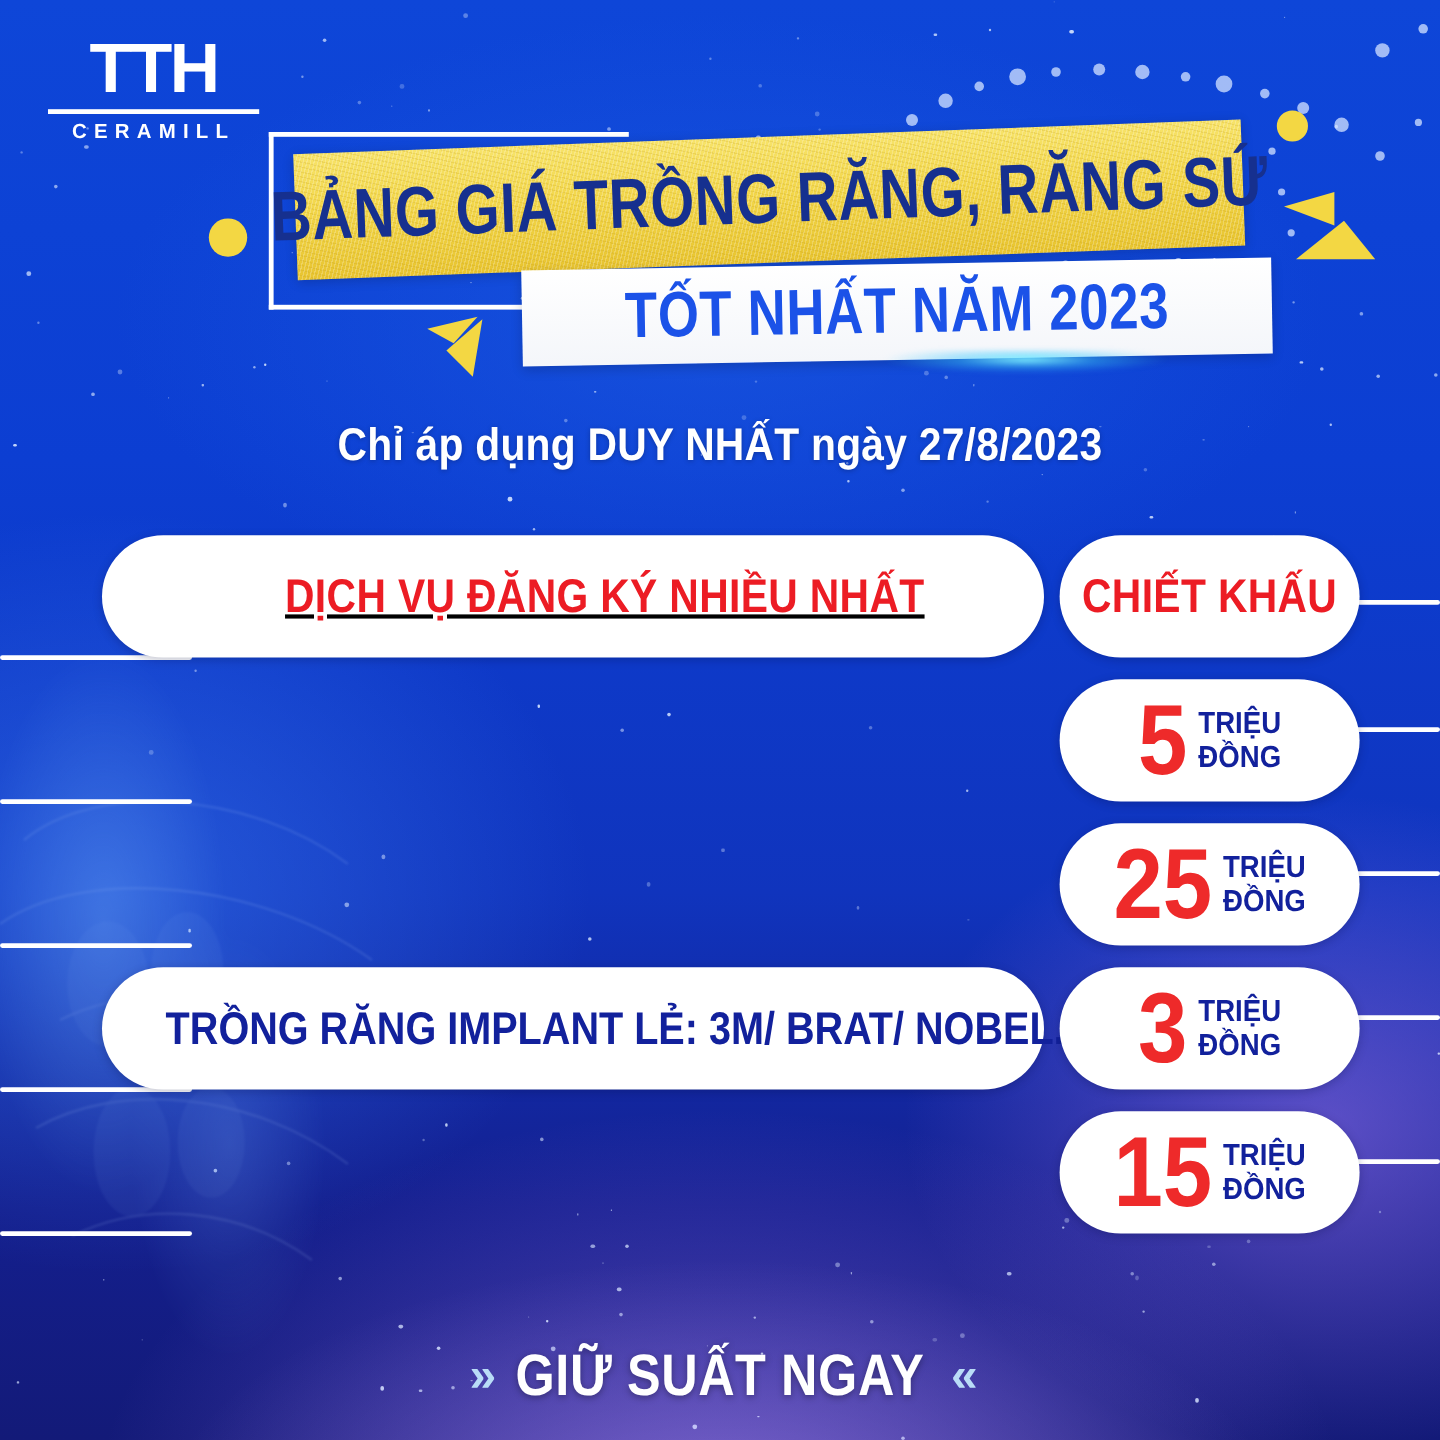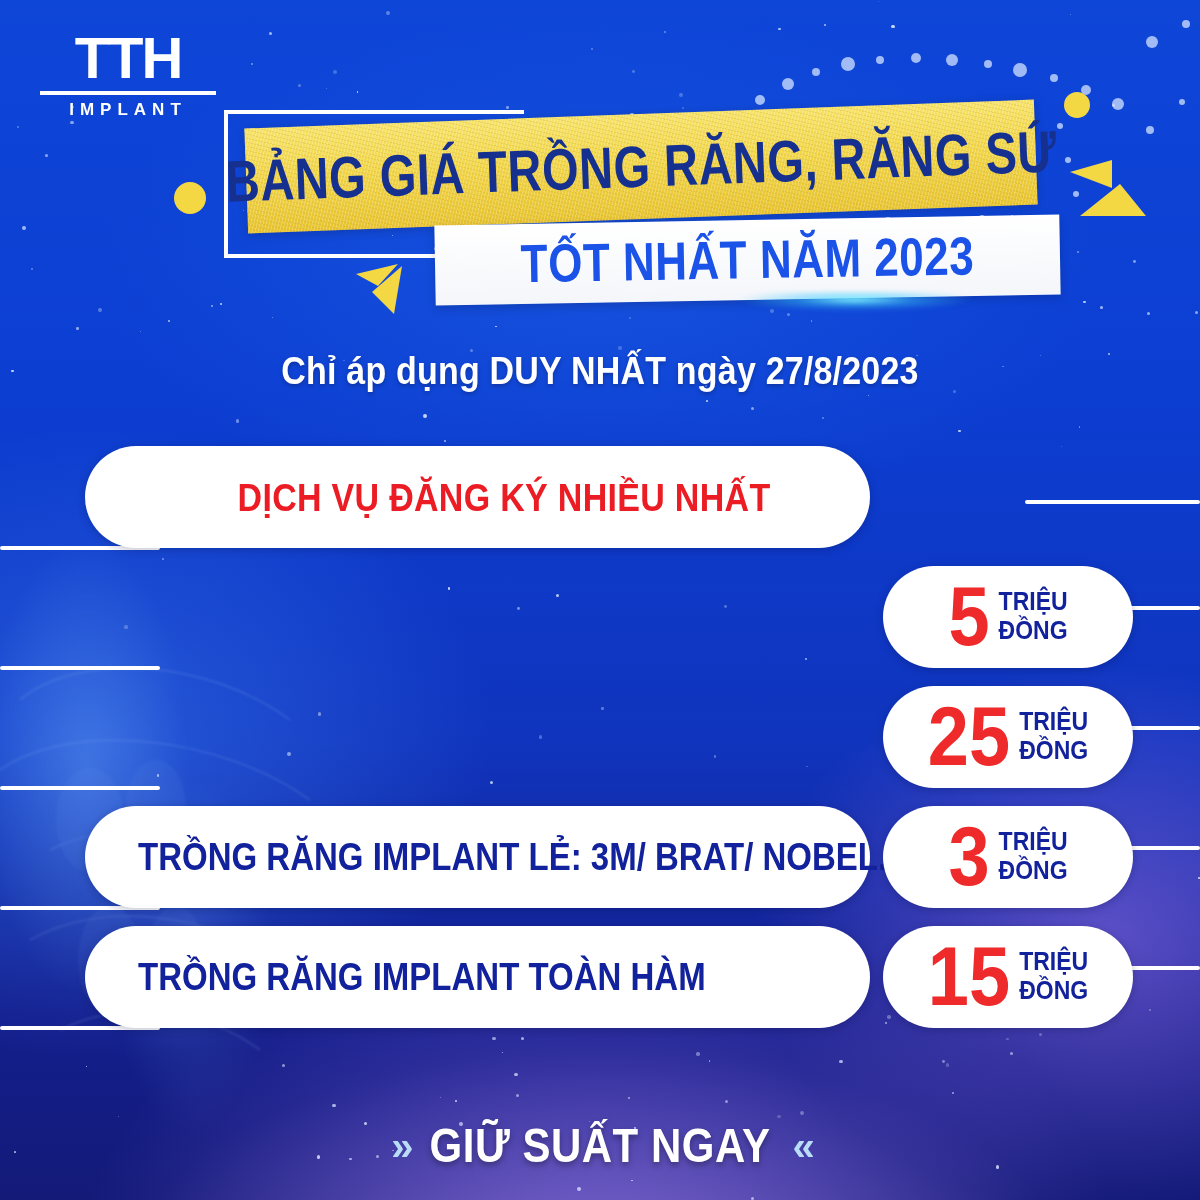--- a/index.html
+++ b/index.html
@@ -93,21 +93,21 @@
   .rowline{position:absolute;height:4px;background:#ffffff;border-radius:2px;}
   .trow{position:relative;height:102px;margin-bottom:18px;}
   .pill{
     position:absolute;background:#ffffff;border-radius:60px;height:100%;
     display:flex;align-items:center;box-sizing:border-box;
     box-shadow:0 2px 8px rgba(0,10,60,.25);
   }
   .pill.left{left:85px;width:785px;padding-left:53px;}
   .pill.right{left:883px;width:250px;justify-content:center;}
   .svc{color:#12219c;font-weight:bold;font-size:33px;white-space:nowrap;transform:scaleY(1.16);}
-  .hdr-left{justify-content:center;padding-left:0;}
+  .hdr-left{justify-content:center;padding-left:0;text-decoration:underline;}
   .hdr-svc{color:#ec1c24;font-weight:bold;font-size:34px;letter-spacing:.3px;transform:scaleY(1.16);}
   .hdr-dc{color:#ec1c24;font-weight:bold;font-size:34px;letter-spacing:.3px;transform:scaleY(1.16);}
   .amt{display:flex;align-items:center;gap:9px;}
   .amt .num{color:#ee2a2a;font-weight:bold;font-size:74px;line-height:.82;transform:scaleY(1.12);}
   .amt .unit{color:#12219c;font-weight:bold;font-size:23px;line-height:1.12;transform:scaleY(1.1);}
   .amt .unit div{white-space:nowrap;}
 
   
   #cta{
     position:absolute;left:0;right:0;top:1122px;text-align:center;
@@ -345,21 +345,21 @@
         <ellipse cx="150" cy="440" rx="32" ry="54"></ellipse>
         <ellipse cx="216" cy="432" rx="28" ry="46"></ellipse>
       </g>
     </svg>
   </div>
   <div class="botglow"></div>
 
   <div id="logo">
     <div class="ttx">TTH</div>
     <div class="rule"></div>
-    <div class="hos">IMPLANT</div>
+    <div class="hos">CERAMILL</div>
   </div>
 
   <div id="titleblock">
     <div class="frame"></div>
     <div class="goldbar">
       <span class="t">BẢNG GIÁ TRỒNG RĂNG, RĂNG SỨ</span>
     </div>
     <div class="whitebar">
       <span class="t">TỐT NHẤT NĂM 2023</span>
     </div>
@@ -389,20 +389,23 @@
   <div class="rowline" style="right:0;top:726px;width:175px;"></div>
   <div class="rowline" style="right:0;top:846px;width:175px;"></div>
   <div class="rowline" style="right:0;top:966px;width:175px;"></div>
 
   <div id="table">
 
     <div class="trow">
       <div class="pill left hdr-left">
         <span class="hdr-svc">DỊCH VỤ ĐĂNG KÝ NHIỀU NHẤT</span>
       </div>
+      <div class="pill right">
+        <span class="hdr-dc">CHIẾT KHẤU</span>
+      </div>
     </div>
 
     <div class="trow">
       <div class="pill right">
         <span class="amt">
           <span class="num">5</span>
           <span class="unit">
             <div>TRIỆU</div>
             <div>ĐỒNG</div>
           </span>
@@ -431,23 +434,20 @@
           <span class="num">3</span>
           <span class="unit">
             <div>TRIỆU</div>
             <div>ĐỒNG</div>
           </span>
         </span>
       </div>
     </div>
 
     <div class="trow">
-      <div class="pill left">
-        <span class="svc">TRỒNG RĂNG IMPLANT TOÀN HÀM</span>
-      </div>
       <div class="pill right">
         <span class="amt">
           <span class="num">15</span>
           <span class="unit">
             <div>TRIỆU</div>
             <div>ĐỒNG</div>
           </span>
         </span>
       </div>
     </div>

